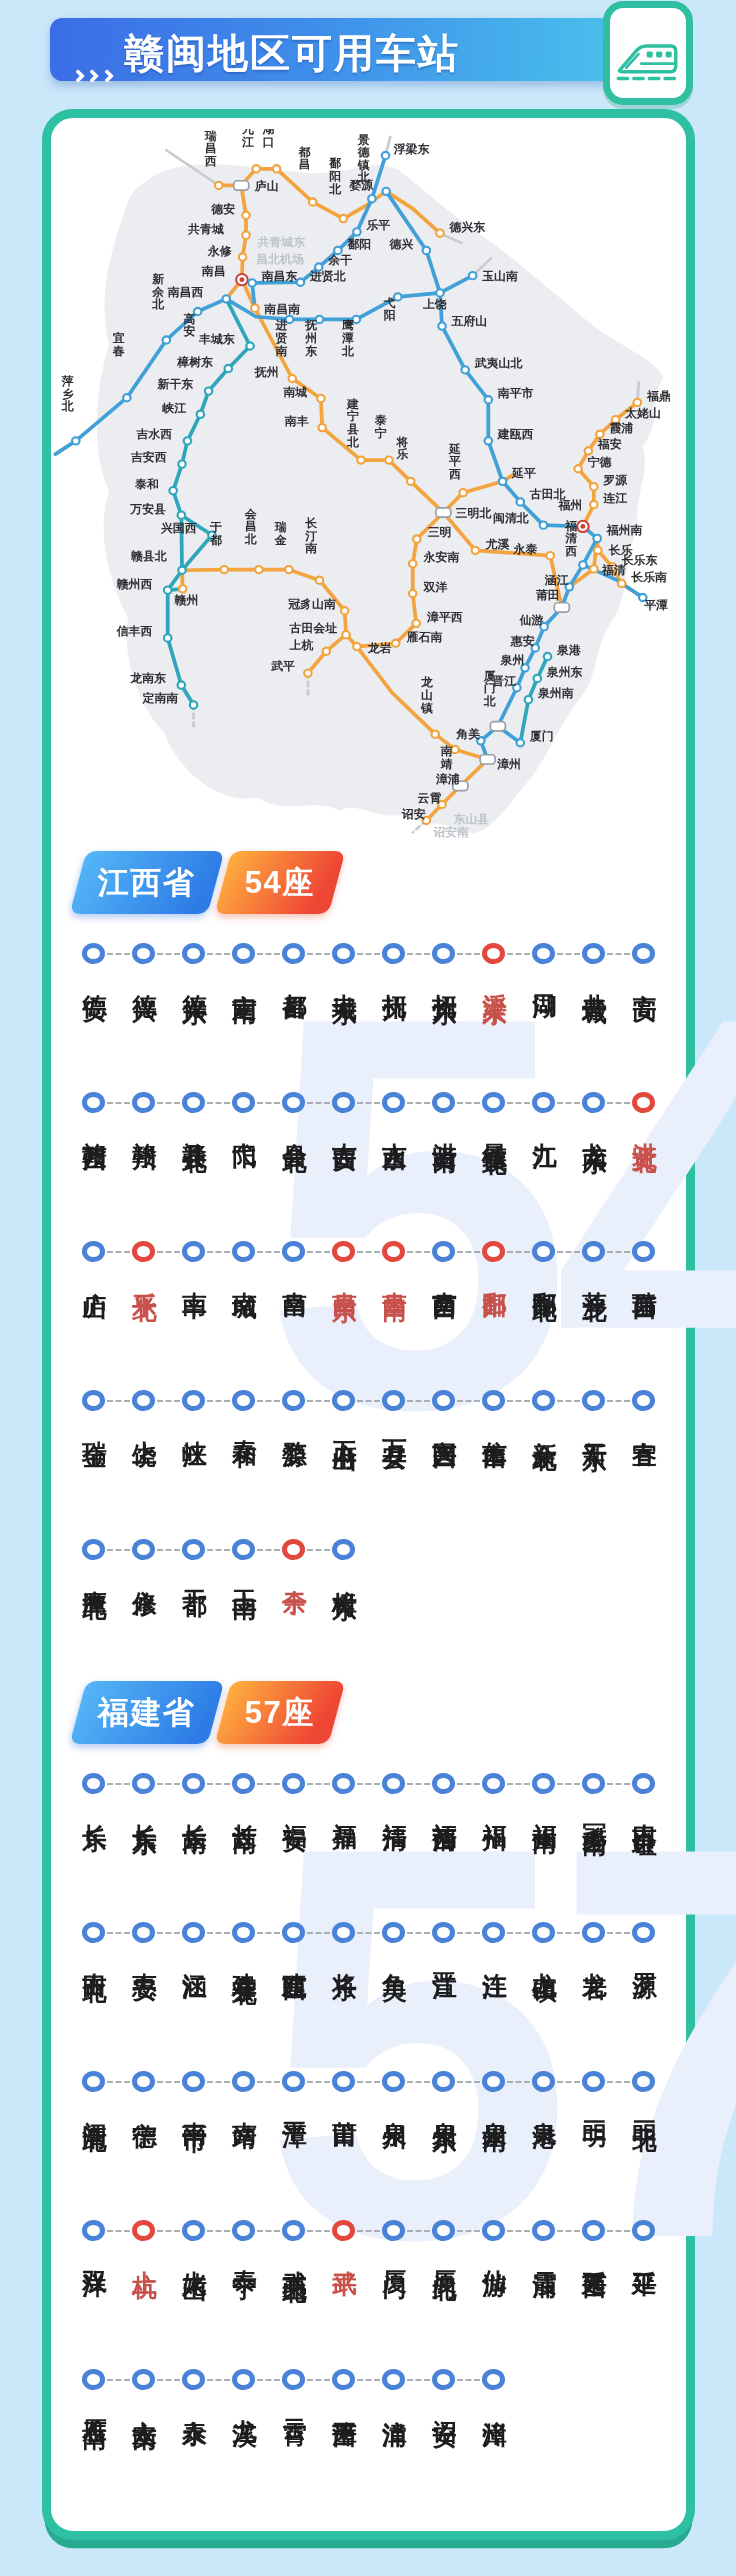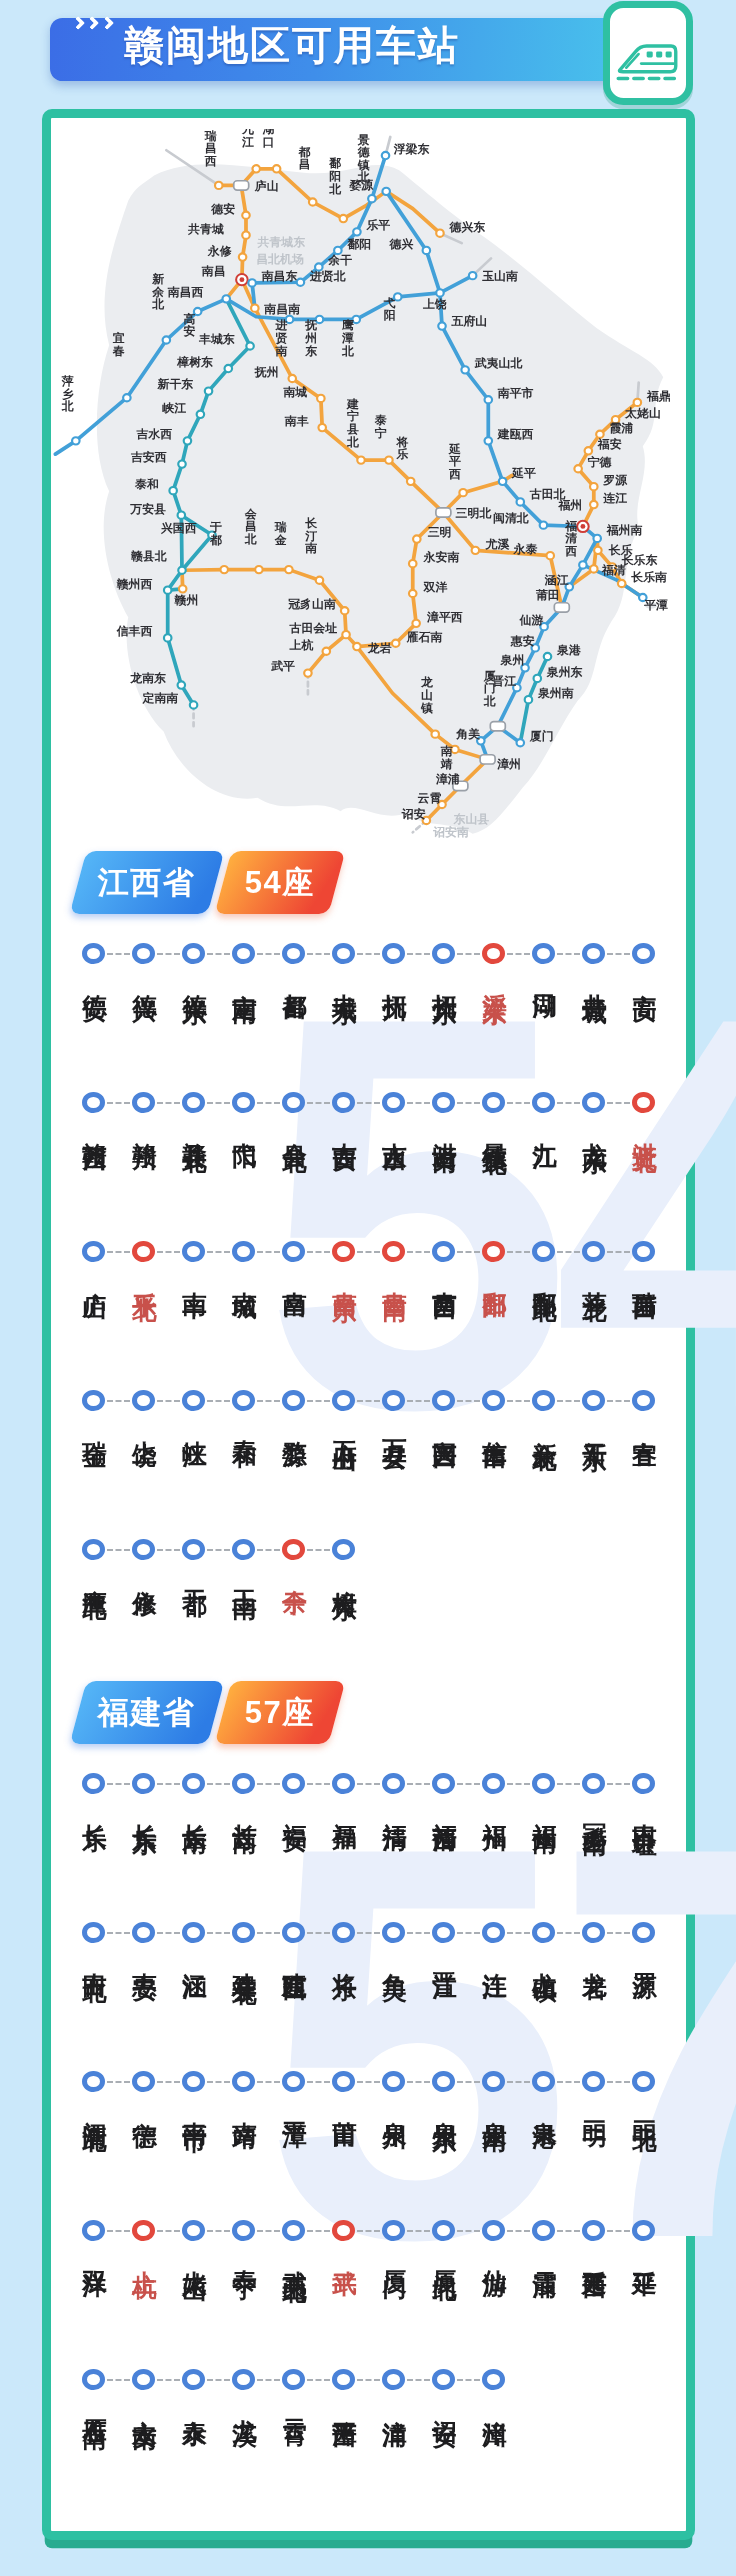--- a/index.html
+++ b/index.html
@@ -2,36 +2,36 @@
 <html style="font-size:11px"><head>
 <meta charset="utf-8">
 <style>
   * { margin:0; padding:0; box-sizing:border-box; }
   body { font-family:"Liberation Sans", sans-serif; }
   .page { position:relative; width:736px; height:2576px; background:#cbe8fa; overflow:hidden; }
 
   
   .banner { position:absolute; left:50px; top:17.7px; width:590px; height:63px;
     background:linear-gradient(95deg,#3b6de6 0%,#3f8eea 45%,#49c4ec 100%);
-    border-radius:12.3px; display:flex; align-items:flex-start; padding-left:23px;
+    border-radius:12.3px; display:flex; align-items:flex-end; padding-left:23px;
     box-shadow:0 4.1px 9.5px rgba(40,90,180,.30); }
   .arrows { display:flex; gap:4.1px; margin-right:12.3px; }
   .arrows i { display:block; width:10.2px; height:10.2px; border-top:4.8px solid #fff;
     border-right:4.8px solid #fff; transform:rotate(45deg); border-radius:1.4px; }
   .banner-title { color:#fff; font-size:40px; font-weight:800; letter-spacing:2px;
     text-shadow:0 2px 2px rgba(30,60,140,.35); white-space:nowrap; }
 
   .train-badge { position:absolute; left:603px; top:1.4px; width:90px; height:104px;
     background:#fff; border:7.5px solid #2fc0a2; border-radius:20.4px;
     display:flex; align-items:flex-end; justify-content:center; padding-bottom:6.8px;
     box-shadow:0 4.1px 0 rgba(34,150,120,.25); }
 
   
   .card { position:absolute; left:42px; top:109px; width:653px; height:2431px;
-    background:#fff; border:9.5px solid #2ec0a2; border-radius:10px;
+    background:#fff; border:9.5px solid #2ec0a2; border-radius:31px;
     box-shadow:0 11px 0 -2.7px #28ab90; }
 
   .map-wrap { margin:11px auto 0; width:633px; height:710px; position:relative; }
   .map-wrap svg { width:100%; height:100%; }
   .map-label { font-size:17.5px; font-weight:700; fill:#2e2e33; }
   .map-label.gray { fill:#bfc4ca; }
 
   
   .badge { display:flex; margin:12.3px 0 0 20.4px; height:63px; align-items:stretch; position:relative; z-index:2; }
   .badge-left { background:linear-gradient(110deg,#55b6f7 0%,#2d7ce5 90%);

